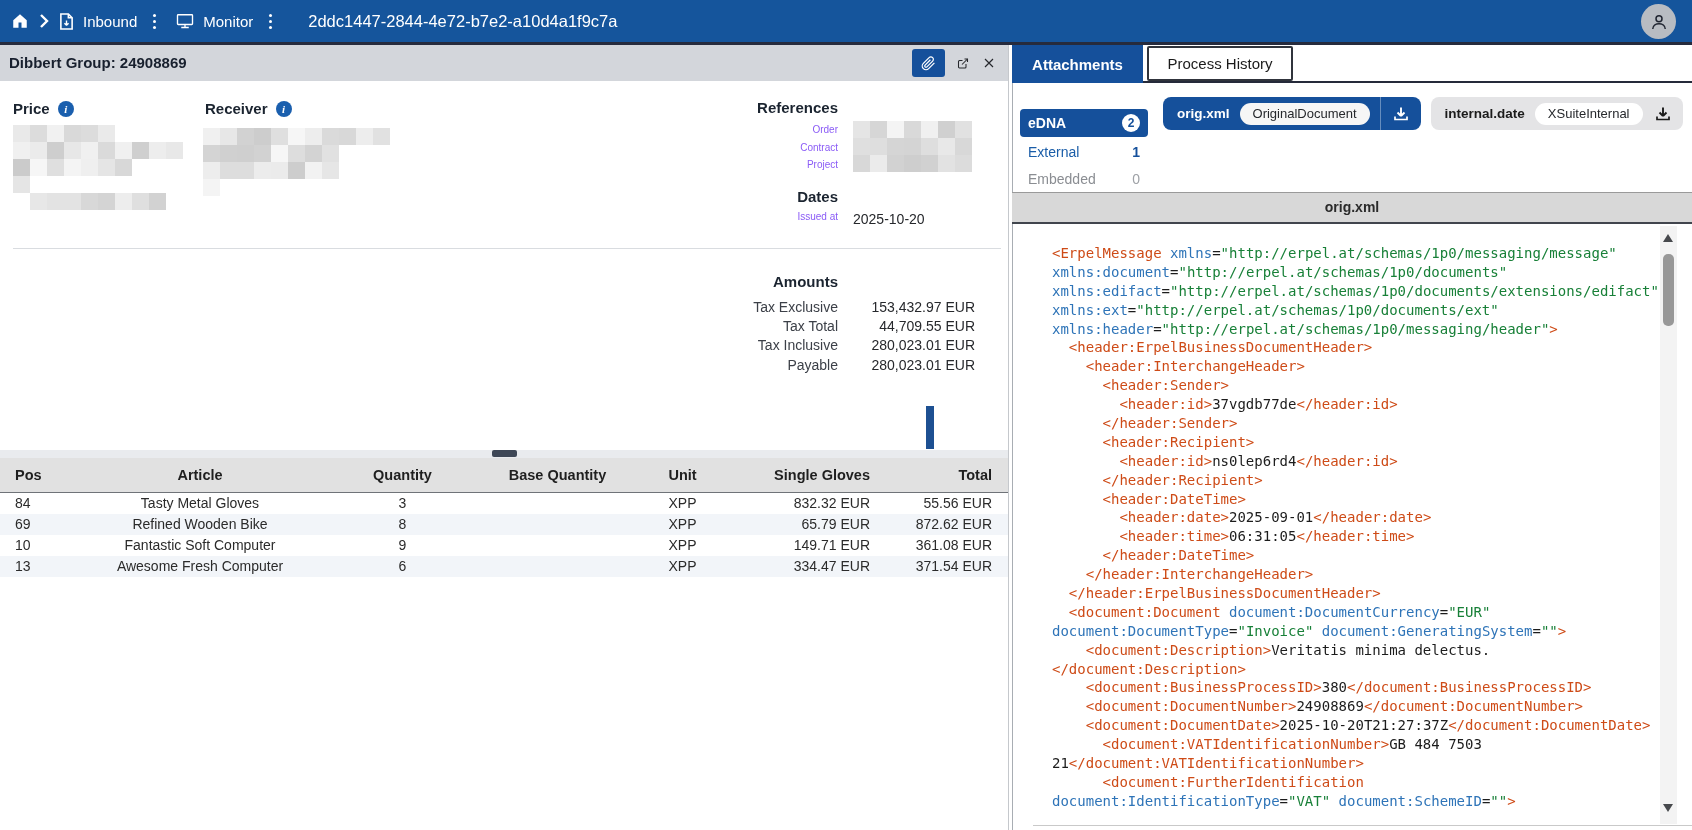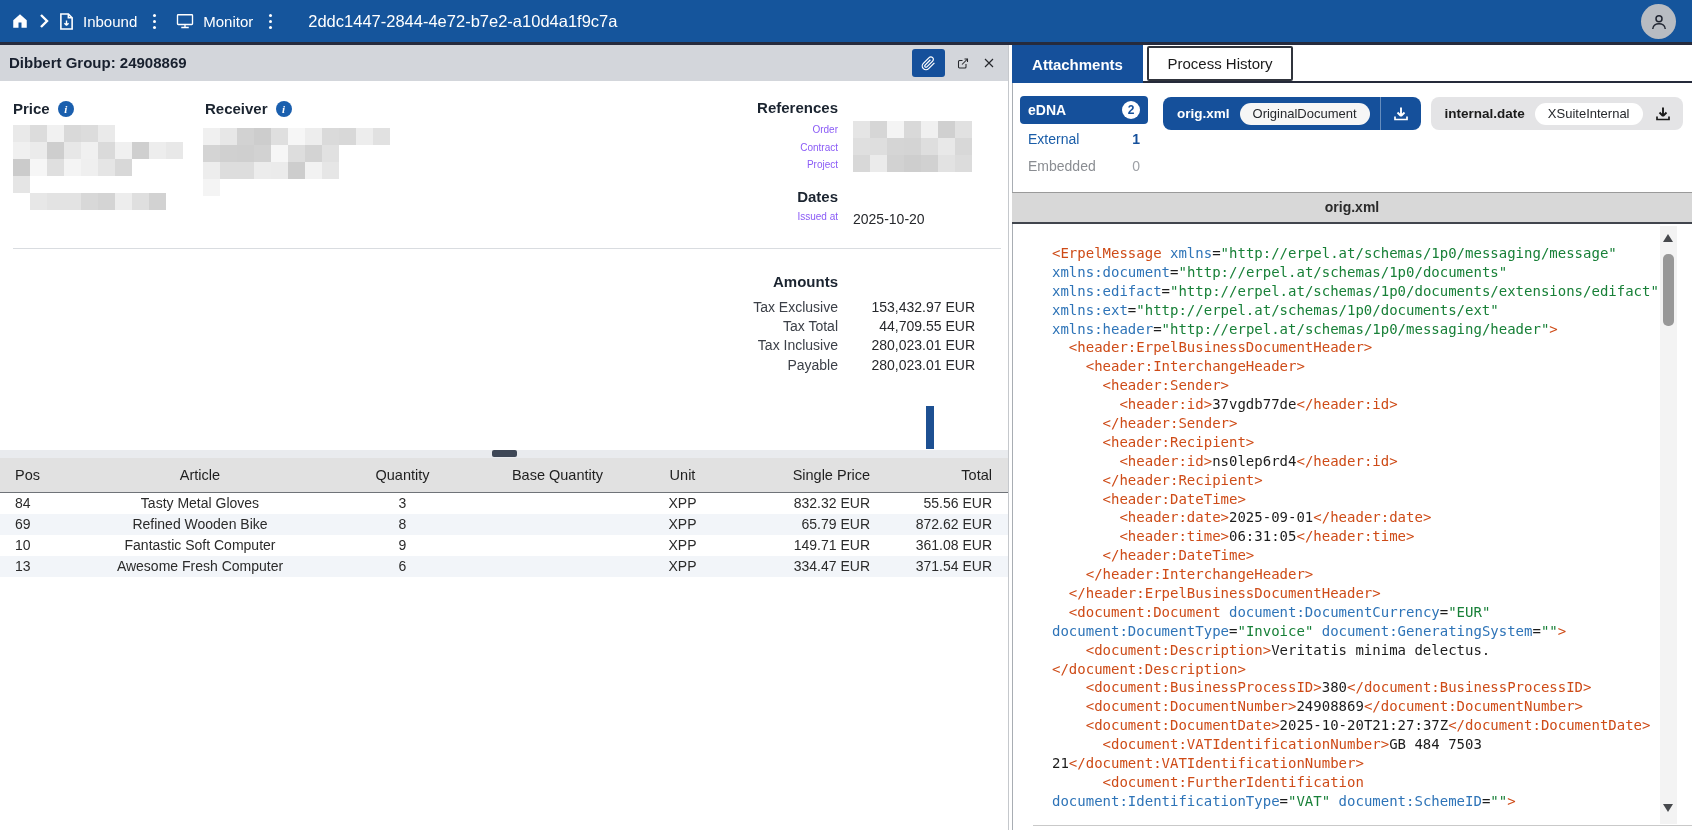--- a/index.html
+++ b/index.html
@@ -43,35 +43,35 @@
   #amounts-rows { position:absolute; left:560px; top:253px; width:415px; }
   .amt-row { display:flex; height:19.2px; line-height:19.2px; font-size:14px; }
   .amt-label { flex:0 0 278px; text-align:right; color:#3c4048; }
   .amt-value { flex:1; text-align:right; color:#26282c; }
   #top-scroll-thumb { position:absolute; left:926px; top:361px; width:8px; height:43px; background:#1d5092; }
   #splitter { position:absolute; left:0; top:405px; width:1008px; height:8px; background:#e9ebee; }
   #splitter-grip { position:absolute; left:492px; top:0px; width:25px; height:7px; background:#3e4756; border-radius:2px; cursor:row-resize; }
   
   #items-table { position:absolute; left:0; top:413px; width:1008px; font-size:14px; }
   .t-grid { display:grid; grid-template-columns:70px 260px 145px 165px 85px 153px 122px; }
-  #items-head { height:34px; line-height:34px; background:#e1e1e1; border-bottom:1px solid #6f7378; font-weight:normal; color:#1f1f1f; font-size:14.5px;}
+  #items-head { height:34px; line-height:34px; background:#e1e1e1; border-bottom:1px solid #6f7378; font-weight:bold; color:#1f1f1f; font-size:14.5px;}
   .t-row { height:21px; line-height:21px; color:#2b2b2b; }
   .t-row:nth-child(even) { background:#f2f5f9; }
   .c0 { text-align:left; padding-left:15px; } .c1,.c2,.c3,.c4 { text-align:center; }
   .c5,.c6 { text-align:right; padding-right:8px; }
   
   #right-panel { position:absolute; left:1012px; top:45px; width:680px; height:553px; background:#fff; }
   #right-panel::before { content:""; position:absolute; left:0; top:36px; width:1px; height:749px; background:#a8adb3; }
   #tabstrip-line { position:absolute; left:0; top:36px; width:680px; height:2px; background:#252a3a; }
   .tab { position:absolute; top:0; height:36px; font-size:15px; display:flex; align-items:center; justify-content:center; cursor:pointer; box-sizing:border-box;}
   #tab-attachments { left:0; width:131px; height:38px; background:#15509b; color:#fff; font-weight:bold; z-index:2;}
   #tab-history { left:135px; width:146px; top:1px; height:35px; background:#fff; color:#1b1b1b; border:2px solid #30343c; border-radius:2px; }
   #sources { position:absolute; left:8px; top:51px; width:128px; }
   .src-row { height:24px; display:flex; align-items:center; justify-content:space-between; padding:0 8px; font-size:14px; cursor:pointer; margin-bottom:3px;}
-  .src-row.sel { background:#15509b; border-radius:4px; color:#fff; font-weight:bold; height:28px; }
+  .src-row.sel { background:#15509b; border-radius:4px; color:#fff; font-weight:bold; height:28px;margin-top:13px; }
   .src-badge { width:18px; height:18px; border-radius:50%; background:#fff; color:#15509b; font-size:12px; font-weight:bold;
                display:flex; align-items:center; justify-content:center; }
   .src-ext { color:#1a5da8; } .src-ext .src-count { color:#15509b; font-weight:bold; }
   .src-emb { color:#8a8d92; } .src-emb .src-count { color:#9ea1a6; }
   #chips { position:absolute; left:151px; top:52px; display:flex; gap:10px; }
   .chip { height:33px; border-radius:8px; display:flex; align-items:center; padding:0 10px 0 14px; gap:10px; cursor:pointer; }
   .chip.sel { background:#15509b; color:#fff; }
   .chip.plain { background:#e4e4e6; color:#1b1b1b; }
   .chip-name { font-size:13.5px; font-weight:bold; white-space:nowrap; }
   .chip-pill { background:#f6f6f6; color:#26282c; border-radius:11px; height:22px; line-height:22px; padding:0 13px; font-size:13px; white-space:nowrap;}
@@ -228,21 +228,21 @@
       <div id="splitter-grip"></div>
     </div>
 
     <div id="items-table">
       <div class="t-grid" id="items-head">
           <div class="c0">Pos</div>
           <div class="c1">Article</div>
           <div class="c2">Quantity</div>
           <div class="c3">Base Quantity</div>
           <div class="c4">Unit</div>
-          <div class="c5">Single Price</div>
+          <div class="c5">Single Gloves</div>
           <div class="c6">Total</div>
         </div>
       <div id="items-body">
           <div class="t-grid t-row">
             <div class="c0">84</div>
             <div class="c1">Tasty Metal Gloves</div>
             <div class="c2">3</div>
             <div class="c3"></div>
             <div class="c4">XPP</div>
             <div class="c5">832.32 EUR</div>

